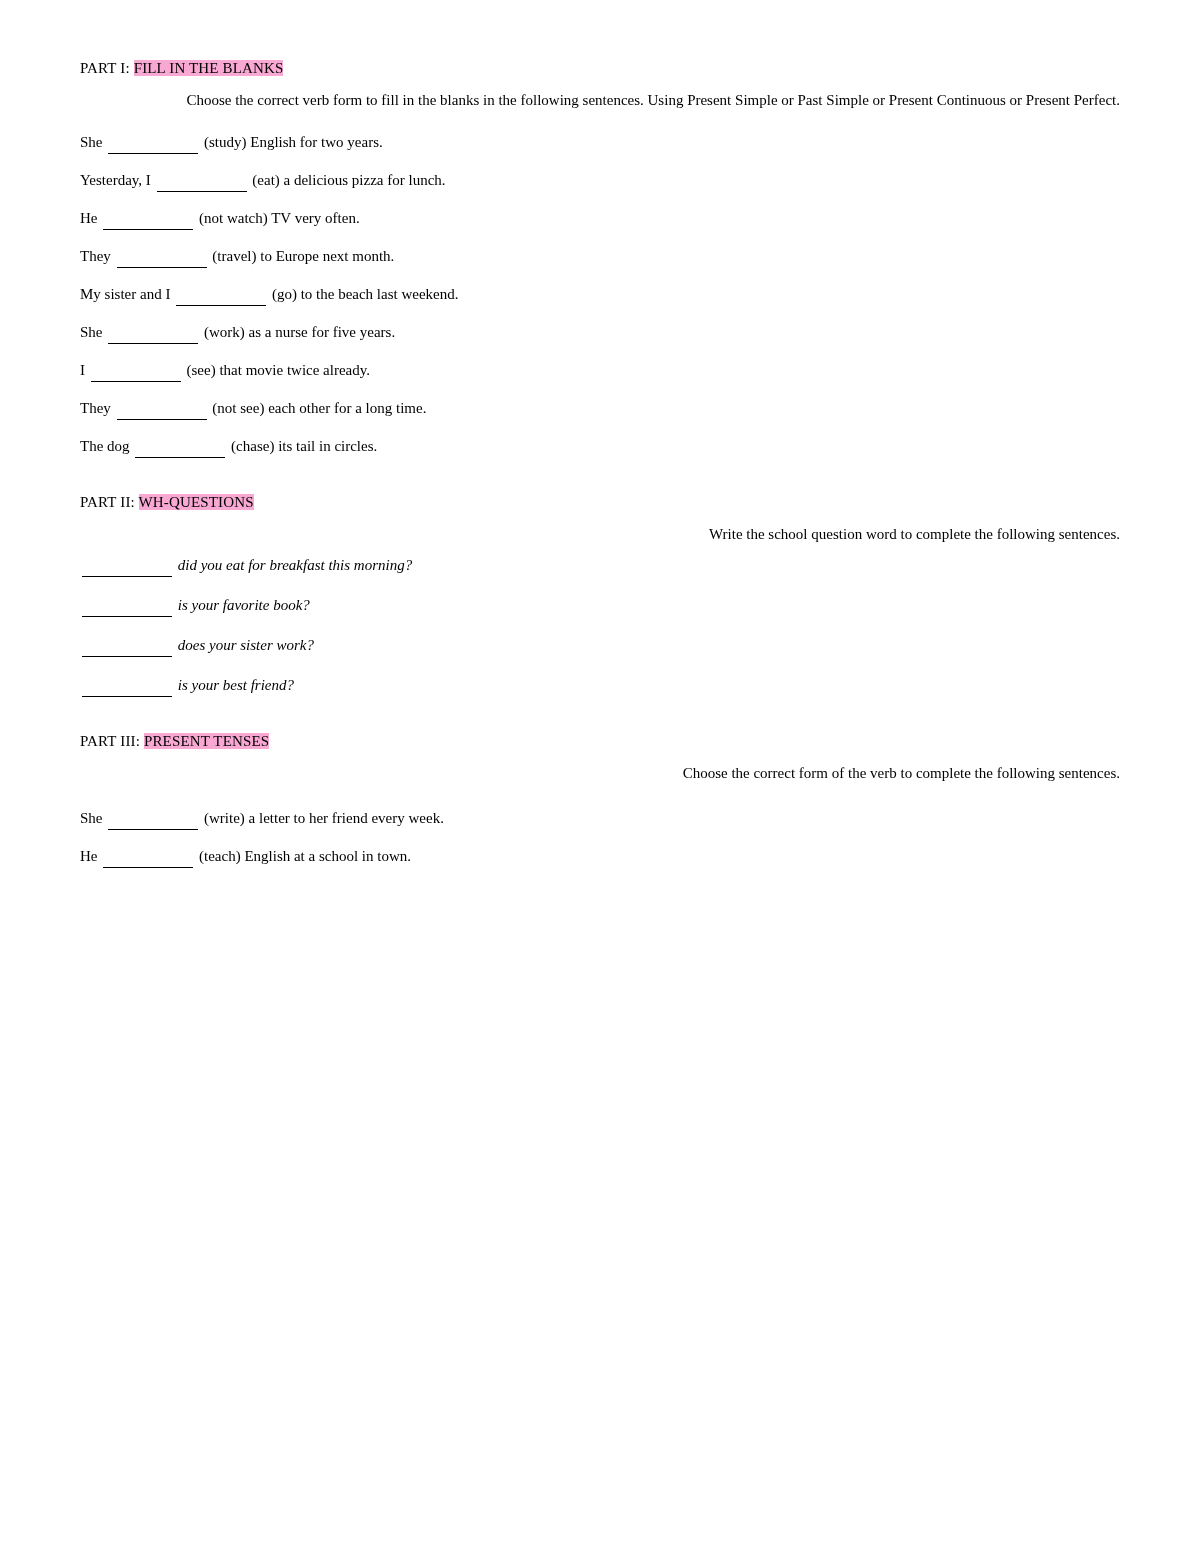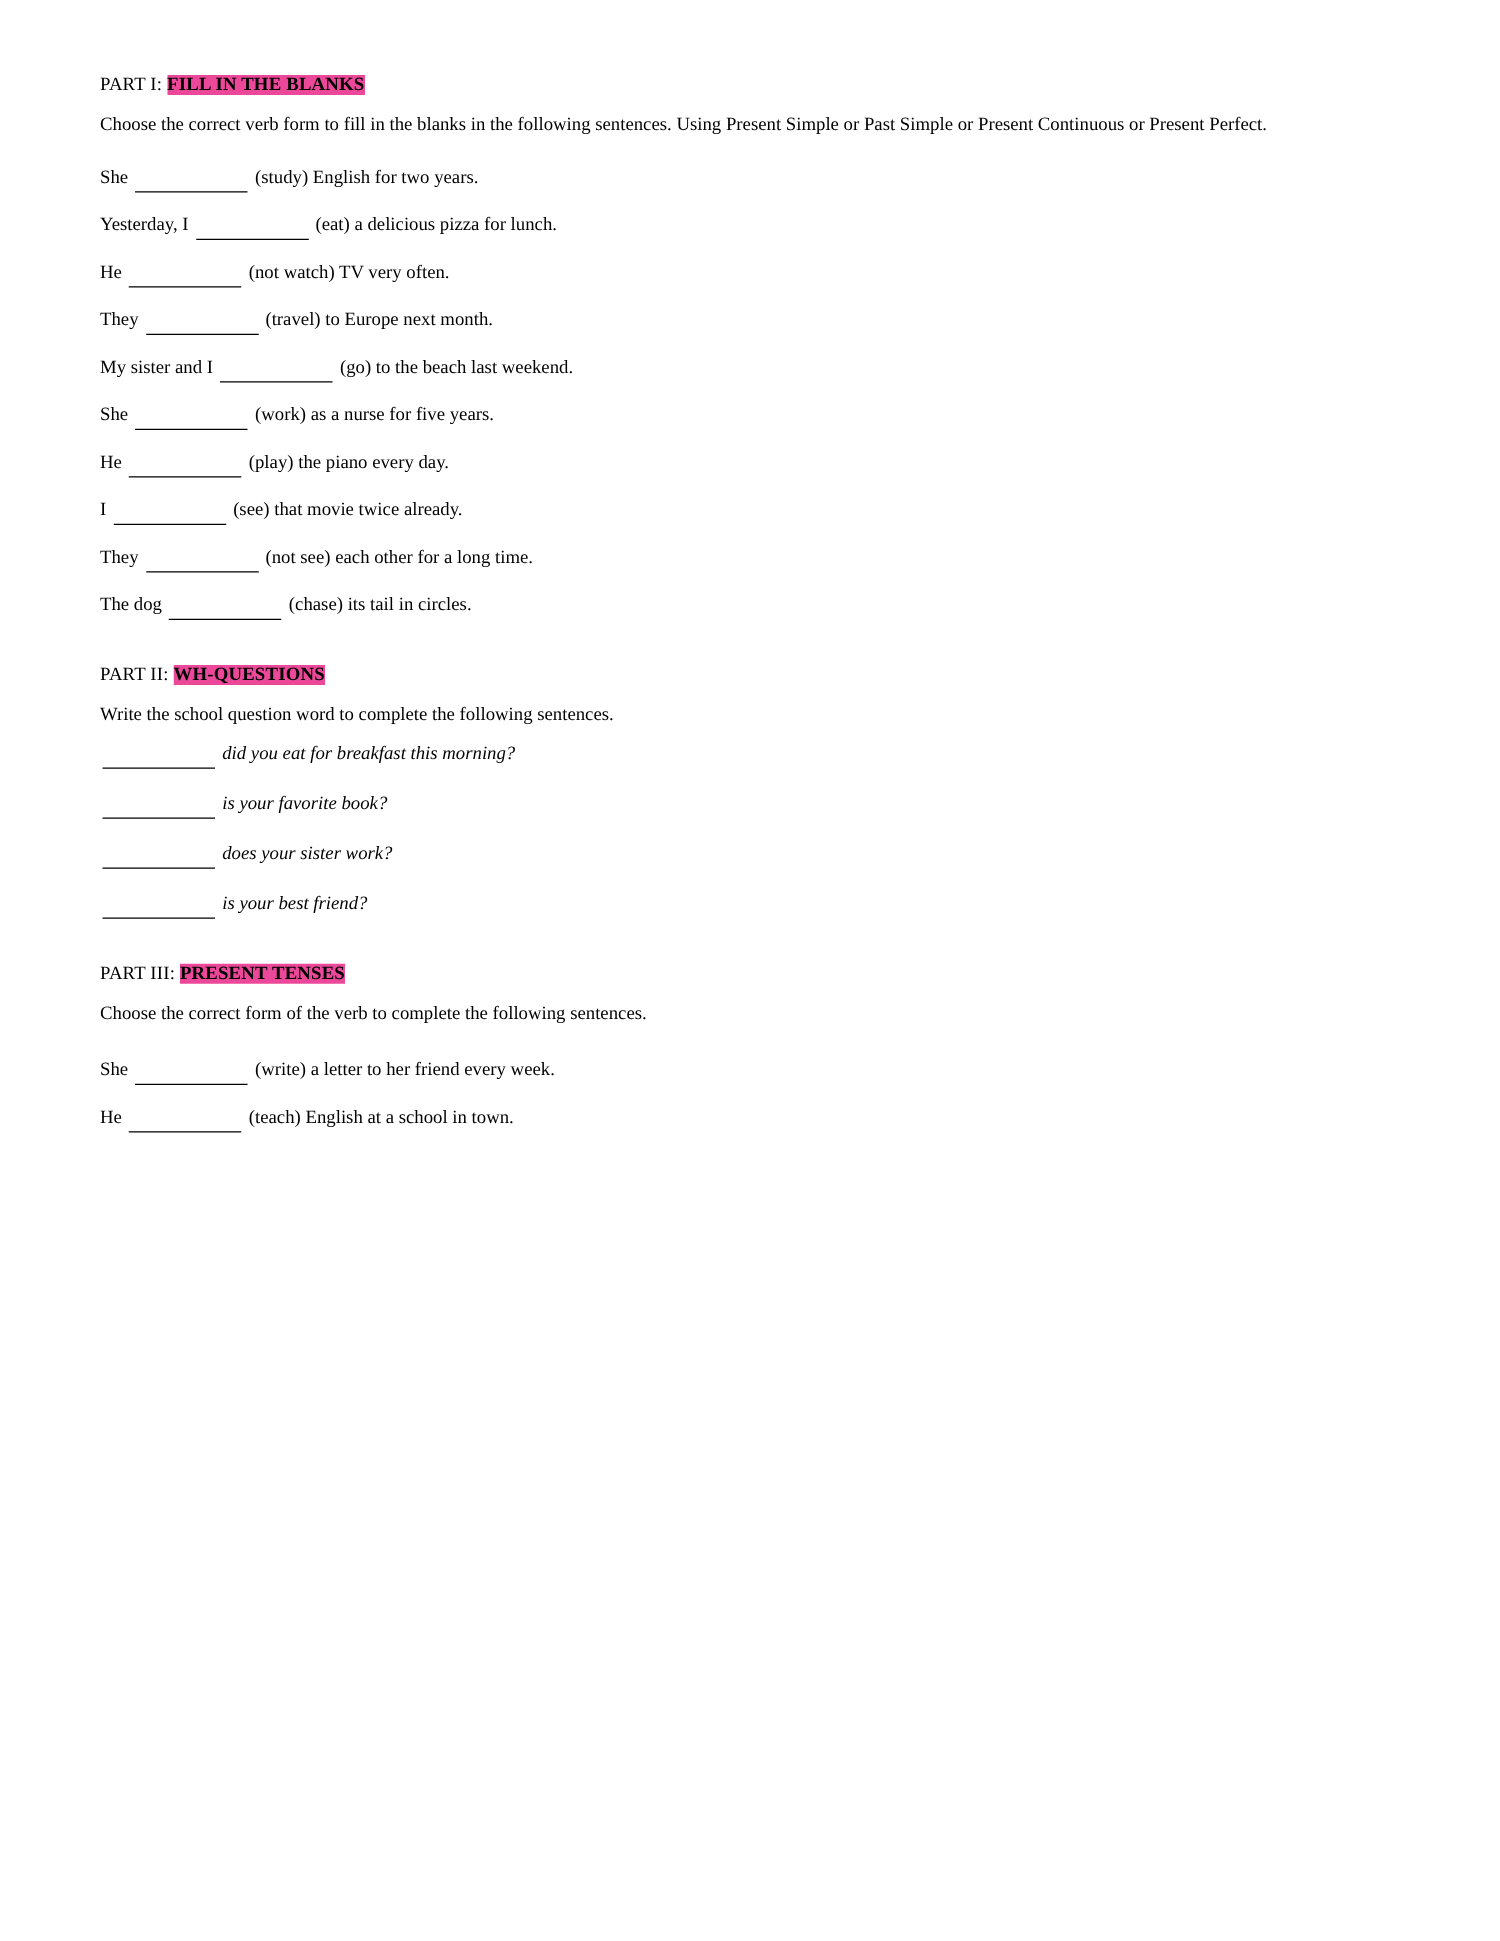--- a/index.html
+++ b/index.html
@@ -23,27 +23,28 @@
     }
 
     .part-heading {
       font-size: 15px;
       font-weight: normal;
       margin-bottom: 12px;
       letter-spacing: 0.01em;
     }
 
     .highlight {
-      background-color: #ec4899;
-      font-weight: bold;
+      background-color: #f9a8d4;
+      font-weight: normal;
     }
 
     .instructions {
       margin-bottom: 18px;
       line-height: 1.5;
+      text-align: right;
     }
 
     .sentence-list {
       list-style: none;
       padding: 0;
     }
 
     .sentence-list li {
       margin-bottom: 14px;
       line-height: 1.6;
@@ -85,21 +86,20 @@
     <span>PART I: </span><span class="highlight">FILL IN THE BLANKS</span>
   </p>
   <p class="instructions">Choose the correct verb form to fill in the blanks in the following sentences. Using Present Simple or Past Simple or Present Continuous or Present Perfect.</p>
   <ul class="sentence-list">
     <li>She <span class="blank"></span> (study) English for two years.</li>
     <li>Yesterday, I <span class="blank"></span> (eat) a delicious pizza for lunch.</li>
     <li>He <span class="blank"></span> (not watch) TV very often.</li>
     <li>They <span class="blank"></span> (travel) to Europe next month.</li>
     <li>My sister and I <span class="blank"></span> (go) to the beach last weekend.</li>
     <li>She <span class="blank"></span> (work) as a nurse for five years.</li>
-    <li>He <span class="blank"></span> (play) the piano every day.</li>
     <li>I <span class="blank"></span> (see) that movie twice already.</li>
     <li>They <span class="blank"></span> (not see) each other for a long time.</li>
     <li>The dog <span class="blank"></span> (chase) its tail in circles.</li>
   </ul>
 </div>
 
 <div class="section wh-section">
   <p class="part-heading">
     <span>PART II: </span><span class="highlight">WH-QUESTIONS</span>
   </p>

